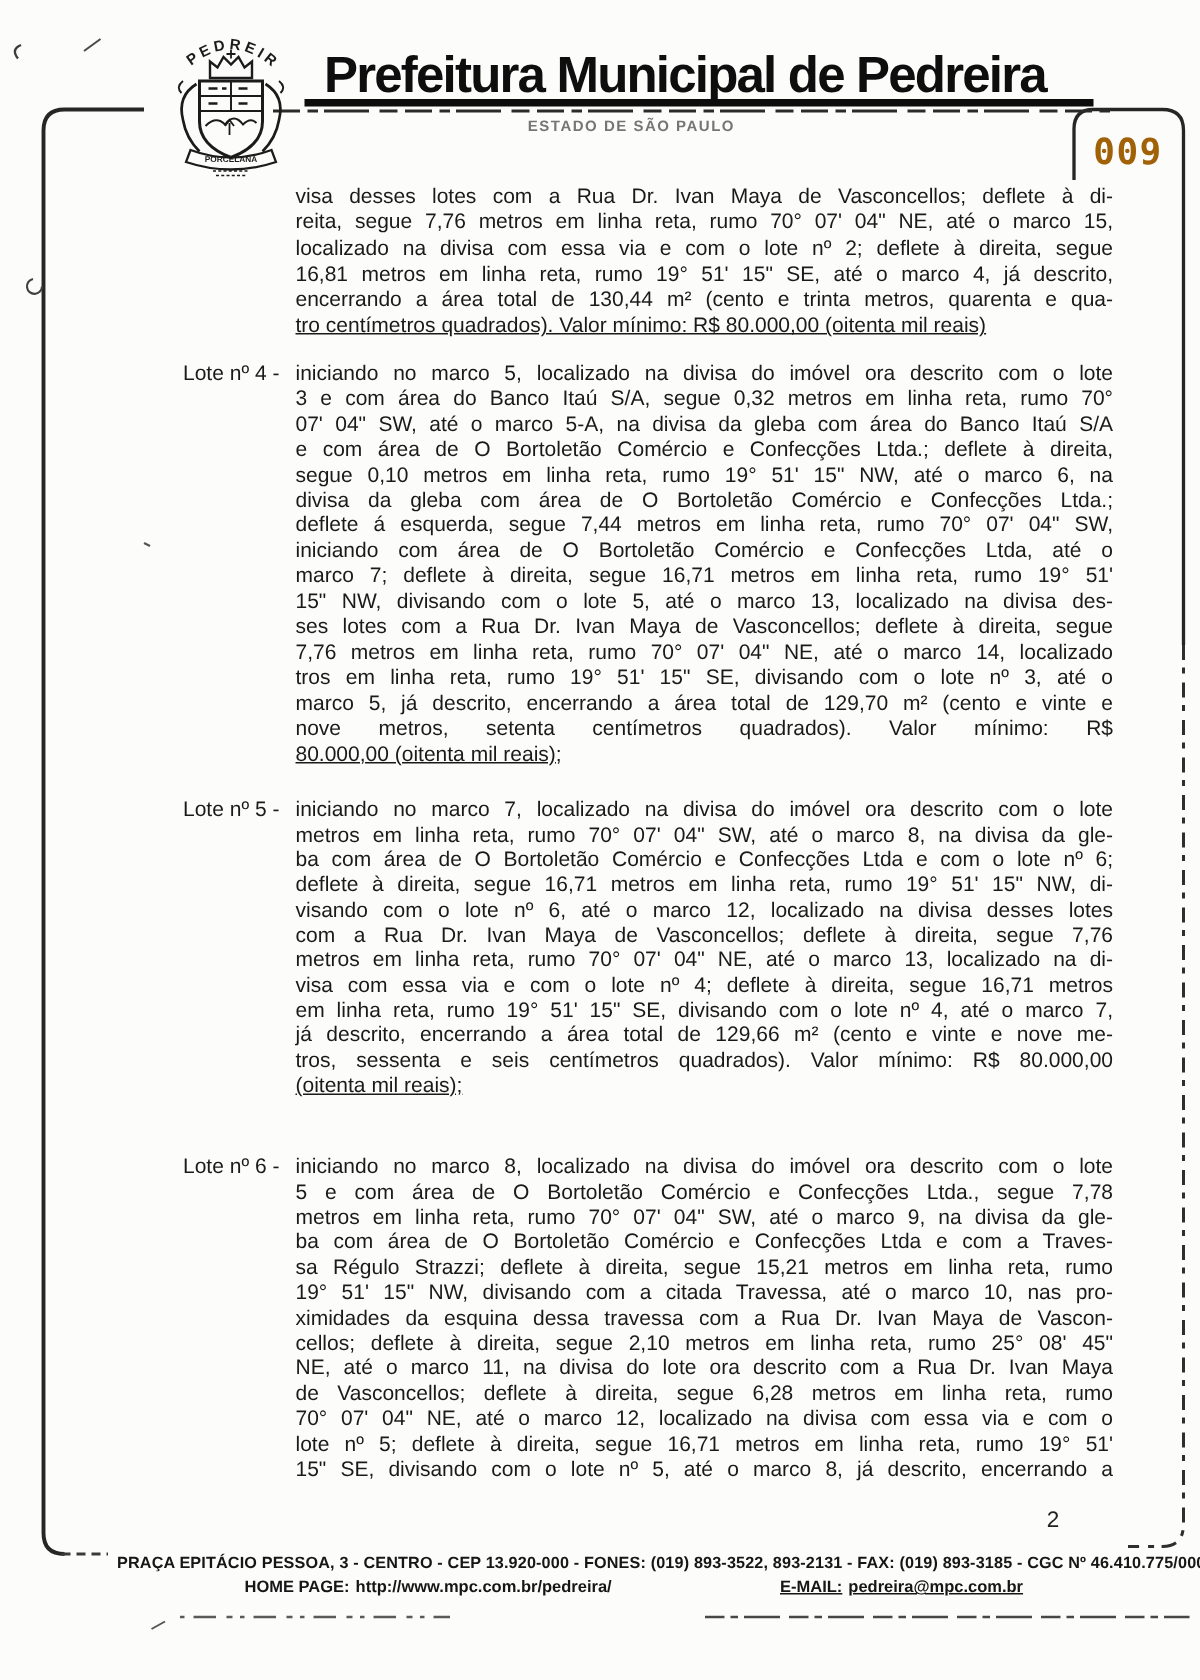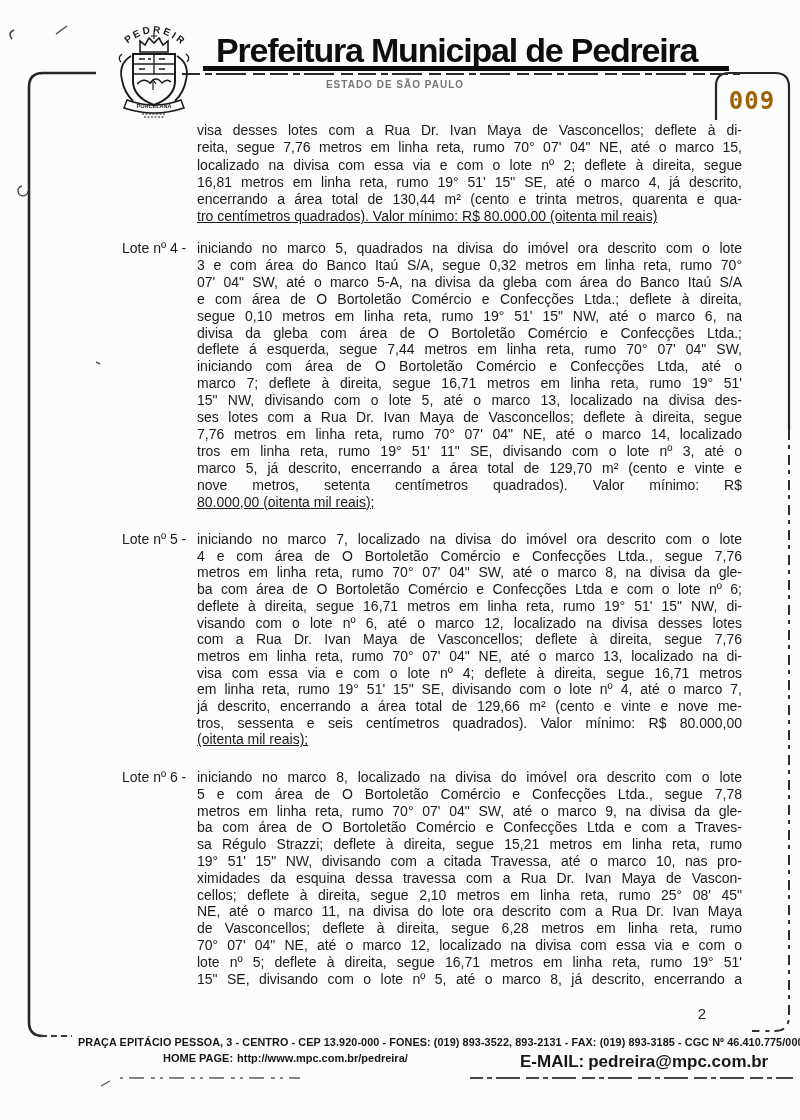--- a/index.html
+++ b/index.html
@@ -10,21 +10,21 @@
   }
   .abs{position:absolute;}
   
   .doc-title{
     left:203px;top:31px;width:530px;
     font-size:34px;font-weight:bold;letter-spacing:-1.2px;
     color:#0e0e0e;white-space:nowrap;margin-left:13px;
   }
   .rule-thick{left:203px;top:66px;width:526px;height:5px;background:#0d0d0d;}
   .doc-subtitle{
-    left:300px;top:79px;width:190px;text-align:center;
+    left:300px;top:79px;width:190px;text-align:right;
     font-size:10px;letter-spacing:1px;color:#757575;font-weight:bold;
   }
   .stamp-number{
     left:720px;top:87px;width:64px;text-align:center;
     font-family:"DejaVu Sans Mono",monospace;font-weight:bold;
     font-size:24px;letter-spacing:1px;color:#a16207;
   }
   
   .para{
     position:absolute;left:108px;width:634px;
@@ -38,21 +38,21 @@
   .p4{top:769px;line-height:16.8px;}
   .tline{text-align:justify;text-align-last:justify;}
   .tline-end{text-align-last:left;text-decoration:underline;}
   
   .page-number{left:688px;top:1005px;width:28px;text-align:center;font-size:15px;color:#222;}
   .footer-line1{
     left:78px;top:1036px;width:705px;white-space:nowrap;
     font-size:10.8px;font-weight:bold;color:#161616;letter-spacing:0.1px;
   }
   .footer-hp{left:128px;top:1052px;font-size:11px;font-weight:bold;color:#161616;white-space:nowrap;padding-left:35px;}
-  .footer-em{left:520px;top:1052px;font-size:17px;font-weight:bold;color:#161616;white-space:nowrap;}
+  .footer-em{left:520px;top:1052px;font-size:11px;font-weight:bold;color:#161616;white-space:nowrap;text-decoration:underline;}
   .lbl{margin-right:4px;}
   svg{display:block;}
   .overlay{left:0;top:0;pointer-events:none;}
 </style>
 </head>
 <body>
 
 <div class="page">
 
   <svg class="abs overlay" width="800" height="1120" viewBox="0 0 800 1120">
@@ -110,42 +110,41 @@
       <div class="tline">visa desses lotes com a Rua Dr. Ivan Maya de Vasconcellos;  deflete à di-</div>
       <div class="tline">reita, segue 7,76 metros em linha reta, rumo 70° 07' 04" NE, até o marco 15,</div>
       <div class="tline">localizado na divisa com essa via e com o lote nº 2;  deflete à direita, segue</div>
       <div class="tline">16,81 metros em linha reta, rumo 19° 51' 15" SE, até o marco 4, já descrito,</div>
       <div class="tline">encerrando a área total de 130,44 m² (cento e trinta metros, quarenta e qua-</div>
       <div class="tline tline-end">tro centímetros quadrados).  Valor mínimo:  R$ 80.000,00 (oitenta mil reais)</div>
     </div>
 
   <div class="para p2">
     <span class="lot-label">Lote nº 4 -</span>
-  <div class="tline">iniciando no marco 5, quadrados na  divisa do imóvel ora descrito com o lote</div>
+  <div class="tline">iniciando no marco 5, localizado na  divisa do imóvel ora descrito com o lote</div>
       <div class="tline">3 e com área do Banco Itaú S/A, segue 0,32 metros em linha reta, rumo 70°</div>
       <div class="tline">07' 04" SW, até o marco 5-A, na divisa da gleba com área do Banco Itaú S/A</div>
       <div class="tline">e com área de O Bortoletão Comércio e Confecções Ltda.;  deflete à direita,</div>
       <div class="tline">segue 0,10 metros em linha reta, rumo 19° 51' 15" NW, até o marco 6, na</div>
       <div class="tline">divisa da gleba com área de O Bortoletão Comércio e Confecções Ltda.;</div>
       <div class="tline">deflete á esquerda, segue 7,44 metros em linha reta, rumo 70° 07' 04" SW,</div>
       <div class="tline">iniciando com área de O Bortoletão Comércio e Confecções Ltda, até o</div>
       <div class="tline">marco 7;  deflete à direita, segue 16,71 metros em linha reta, rumo 19° 51'</div>
       <div class="tline">15" NW, divisando com o lote 5, até o marco 13,  localizado na divisa des-</div>
       <div class="tline">ses lotes com a Rua Dr. Ivan Maya de Vasconcellos;  deflete à direita, segue</div>
       <div class="tline">7,76 metros em linha reta, rumo 70° 07' 04" NE, até o marco 14, localizado</div>
-      <div class="tline">tros em linha reta, rumo 19° 51' 11" SE, divisando com o lote nº 3, até o</div>
+      <div class="tline">tros em linha reta, rumo 19° 51' 15" SE, divisando com o lote nº 3, até o</div>
       <div class="tline">marco 5, já descrito, encerrando a área total de 129,70 m² (cento e vinte e</div>
       <div class="tline">nove metros, setenta centímetros quadrados).     Valor mínimo:     R$</div>
       <div class="tline tline-end">80.000,00 (oitenta mil reais);</div>
     </div>
 
   <div class="para p3">
     <span class="lot-label">Lote nº 5 -</span>
   <div class="tline">iniciando no marco 7, localizado na  divisa do imóvel ora descrito com o lote</div>
-      <div class="tline">4 e com área de O Bortoletão Comércio e Confecções Ltda., segue 7,76</div>
       <div class="tline">metros em linha reta, rumo 70° 07' 04" SW, até o marco 8, na divisa da gle-</div>
       <div class="tline">ba com área de O Bortoletão Comércio e Confecções Ltda e com o lote nº 6;</div>
       <div class="tline">deflete à direita, segue 16,71 metros em linha reta, rumo 19° 51' 15" NW, di-</div>
       <div class="tline">visando com o lote nº 6, até o marco 12, localizado na divisa desses lotes</div>
       <div class="tline">com a Rua Dr. Ivan Maya de Vasconcellos;  deflete à direita, segue 7,76</div>
       <div class="tline">metros em linha reta, rumo 70° 07' 04" NE, até o marco 13, localizado na di-</div>
       <div class="tline">visa com essa via e com o lote nº 4;  deflete à direita, segue 16,71 metros</div>
       <div class="tline">em linha reta, rumo 19° 51' 15" SE, divisando com o lote nº 4, até o marco 7,</div>
       <div class="tline">já descrito, encerrando a área total de 129,66 m² (cento e vinte e nove me-</div>
       <div class="tline">tros, sessenta e seis centímetros quadrados).  Valor mínimo:  R$ 80.000,00</div>

